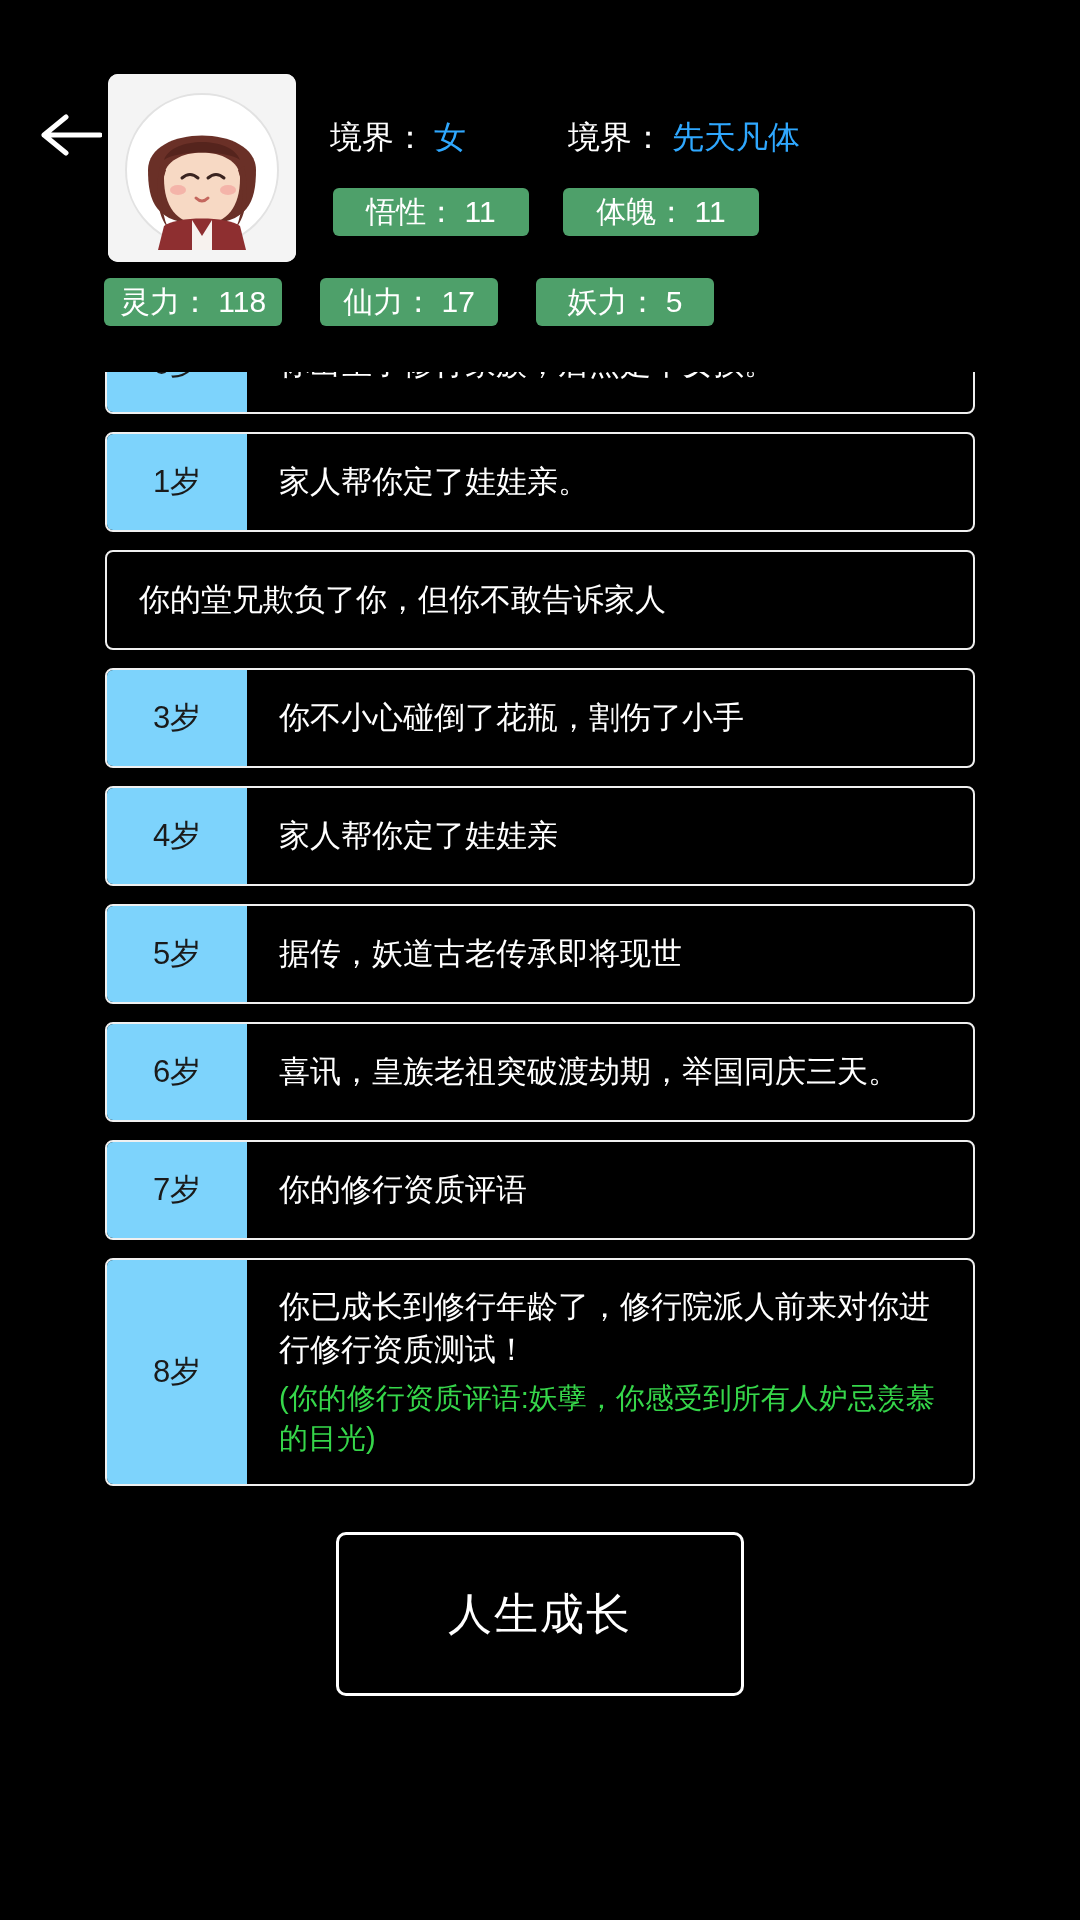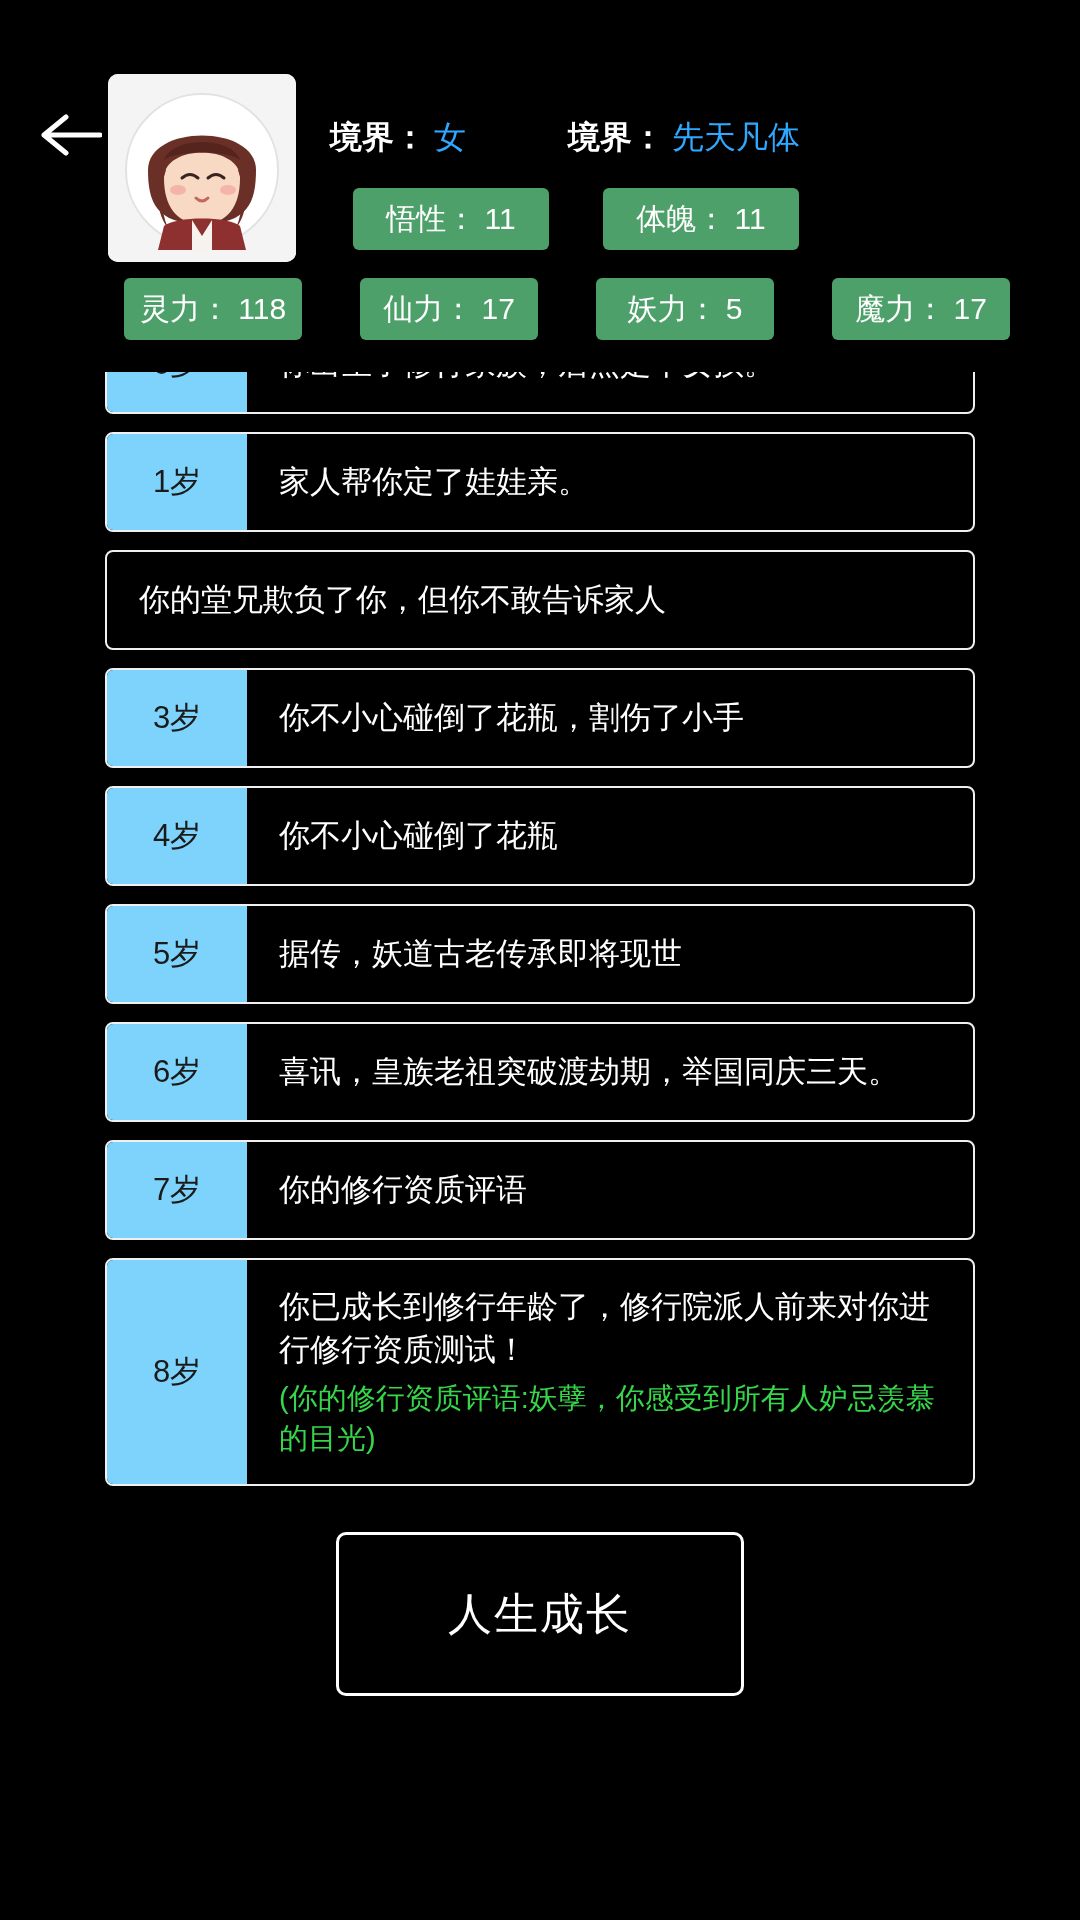--- a/index.html
+++ b/index.html
@@ -55,43 +55,41 @@
     position: absolute;
     left: 330px;
     top: 112px;
     width: 700px;
     height: 50px;
   }
   .realm-label {
     font-size: 32px;
     color: #ffffff;
     line-height: 50px;
-    font-weight: bold;
   }
   .realm-value {
     font-size: 32px;
     color: #2fa8ff;
     line-height: 50px;
   }
   .realm-group-1 { position: absolute; left: 0; top: 0; display: flex; gap: 8px; }
   .realm-group-2 { position: absolute; left: 238px; top: 0; display: flex; gap: 8px; }
 
   .stat-chip {
     background: #4ea06a;
     border-radius: 6px;
     color: #ffffff;
     font-size: 30px;
     display: flex;
     align-items: center;
     justify-content: center;
-    height: 62px;
+    height: 48px;
     padding: 0 10px;
     white-space: nowrap;
     box-sizing: border-box;
-    margin-left: 20px;
   }
   .stat-row-1 {
     position: absolute;
     left: 333px;
     top: 188px;
     display: flex;
     gap: 34px;
   }
   .stat-row-1 .stat-chip { min-width: 196px; }
   .stat-row-2 {
@@ -229,21 +227,20 @@
 
     <div class="stat-row-1">
       <div class="stat-chip">悟性： 11</div>
       <div class="stat-chip">体魄： 11</div>
     </div>
 
     <div class="stat-row-2">
       <div class="stat-chip">灵力： 118</div>
       <div class="stat-chip">仙力： 17</div>
       <div class="stat-chip">妖力： 5</div>
-      <div class="stat-chip">魔力： 17</div>
     </div>
   </div>
 
   <div class="list">
     <div class="list-inner">
 
       <div class="event-row">
         <div class="age-cell">0岁</div>
         <div class="event-cell">
           <div class="event-text">你出生了修行家族，居然是个女孩。</div>
@@ -266,21 +263,21 @@
       <div class="event-row">
         <div class="age-cell">3岁</div>
         <div class="event-cell">
           <div class="event-text">你不小心碰倒了花瓶，割伤了小手</div>
         </div>
       </div>
 
       <div class="event-row">
         <div class="age-cell">4岁</div>
         <div class="event-cell">
-          <div class="event-text">你不小心碰倒了花瓶</div>
+          <div class="event-text">家人帮你定了娃娃亲</div>
         </div>
       </div>
 
       <div class="event-row">
         <div class="age-cell">5岁</div>
         <div class="event-cell">
           <div class="event-text">据传，妖道古老传承即将现世</div>
         </div>
       </div>
 

